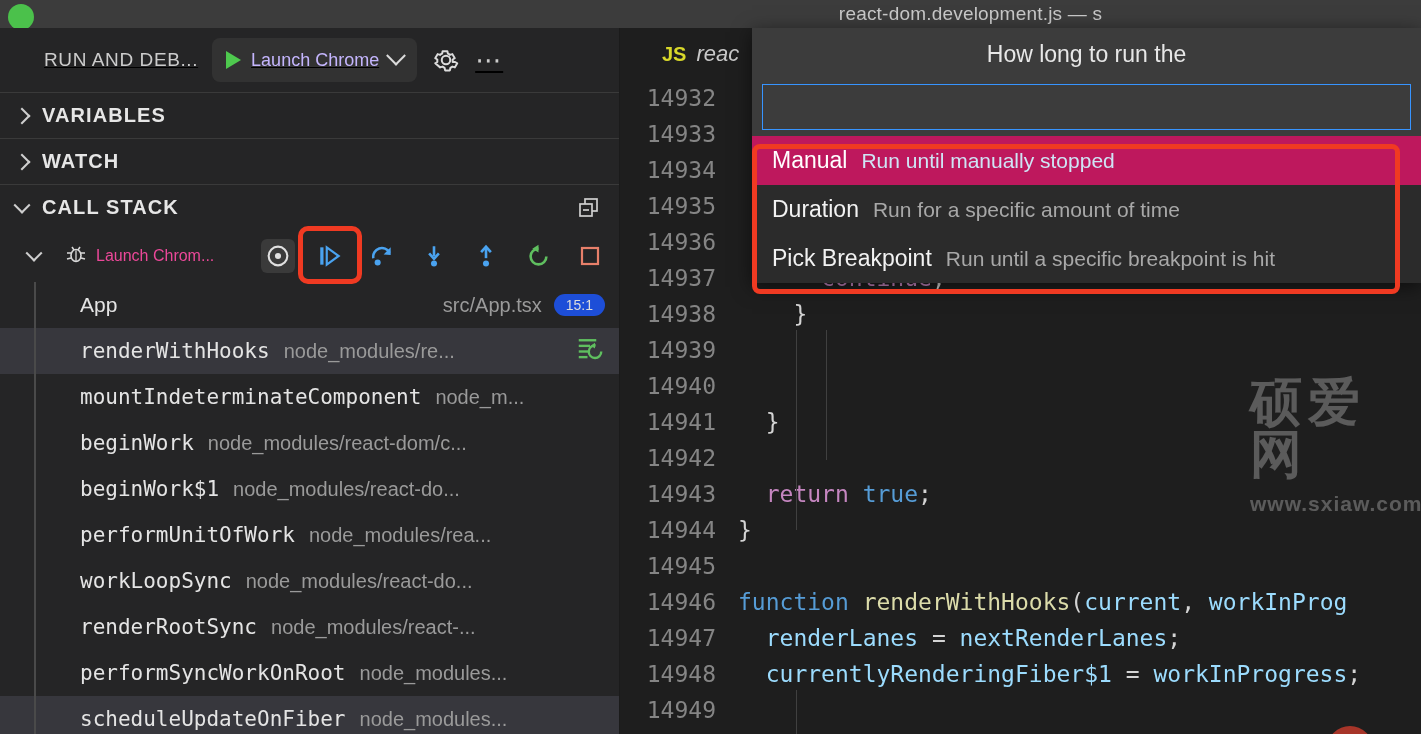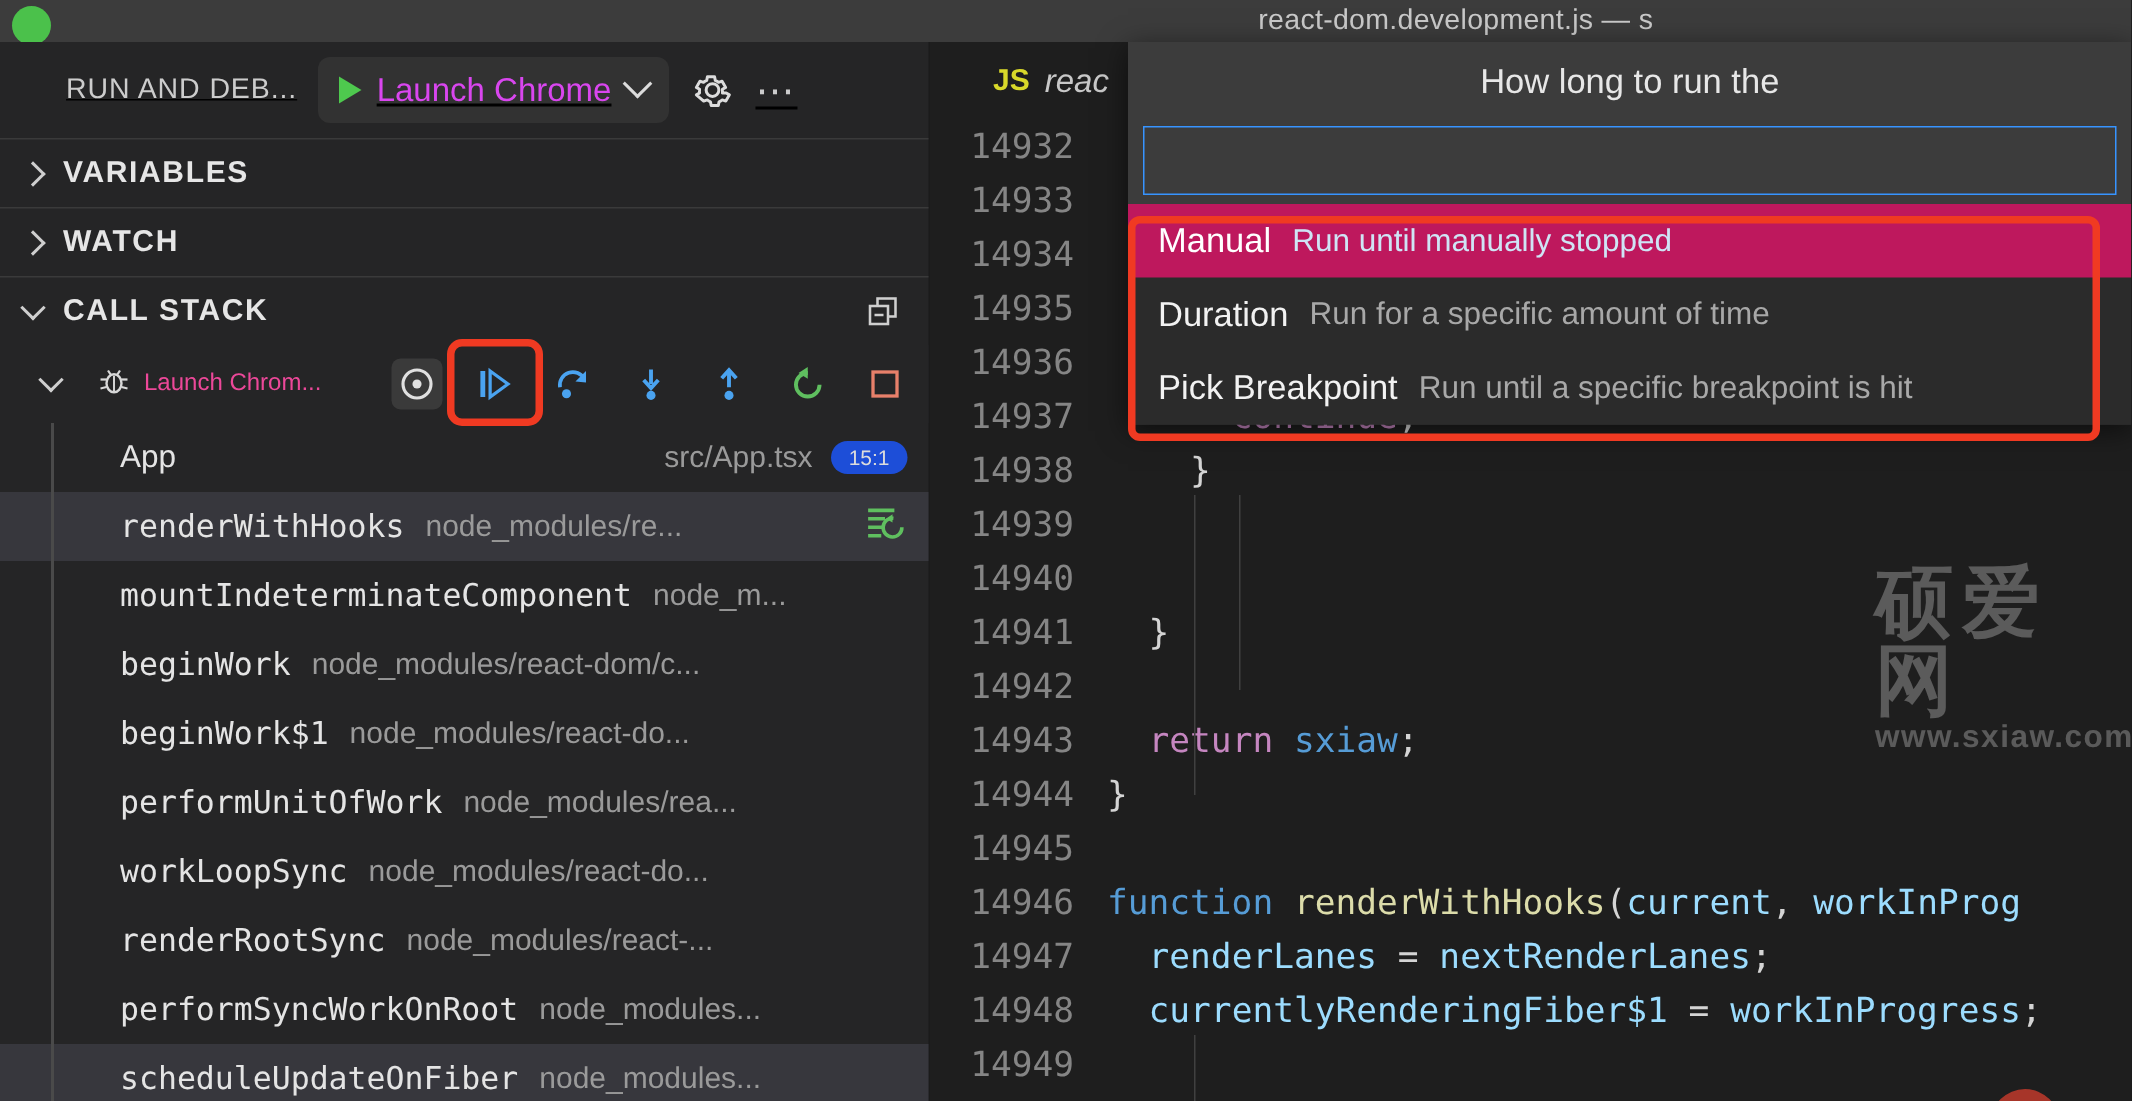--- a/index.html
+++ b/index.html
@@ -67,21 +67,21 @@
     padding: 8px 14px;
     height: 44px;
   }
   .play-tri {
     width: 0; height: 0;
     border-left: 15px solid #4ec94e;
     border-top: 9px solid transparent;
     border-bottom: 9px solid transparent;
   }
   .launch-label {
-    color: #d946ef; font-size: 22px; white-space: nowrap;
+    color: #c4b5fd; font-size: 18px; white-space: nowrap;
   }
   .chev-down {
     width: 14px; height: 14px;
     border-right: 2.4px solid #dcdcdc;
     border-bottom: 2.4px solid #dcdcdc;
     transform: rotate(45deg) translate(-3px,-3px);
   }
   .gear { width: 30px; height: 30px; flex: 0 0 auto; }
   .dots { color: #cccccc; font-size: 26px; letter-spacing: 2px; line-height: 12px; }
 
@@ -212,21 +212,21 @@
     pointer-events: none; user-select: none;
     opacity: .30;
   }
   .wm-cn {
     color: #e8e8e8; font-size: 52px; font-weight: bold;
     letter-spacing: 6px; line-height: 1;
     font-family: "DejaVu Sans", sans-serif;
   }
   .wm-url {
     color: #e8e8e8; font-size: 21px; font-weight: bold; letter-spacing: 1px;
-    margin-top: 0;
+    margin-top: 12px;
   }
   .redcircle {
     position: absolute; left: 1327px; top: 726px;
     width: 46px; height: 46px; border-radius: 50%;
     background: #c0392b; opacity: .85;
   }
 
   
   .quickpick {
     position: absolute; left: 752px; top: 28px;
@@ -501,21 +501,21 @@
           <div class="code-row">
             <div class="lineno">14941</div>
             <div class="codetext"><span class="pun">  }</span></div>
           </div>
           <div class="code-row">
             <div class="lineno">14942</div>
             <div class="codetext"></div>
           </div>
           <div class="code-row">
             <div class="lineno">14943</div>
-            <div class="codetext"><span class="pun">  </span><span class="kw">return</span><span class="pun"> </span><span class="lit">sxiaw</span><span class="pun">;</span></div>
+            <div class="codetext"><span class="pun">  </span><span class="kw">return</span><span class="pun"> </span><span class="lit">true</span><span class="pun">;</span></div>
           </div>
           <div class="code-row">
             <div class="lineno">14944</div>
             <div class="codetext"><span class="pun">}</span></div>
           </div>
           <div class="code-row">
             <div class="lineno">14945</div>
             <div class="codetext"></div>
           </div>
           <div class="code-row">

